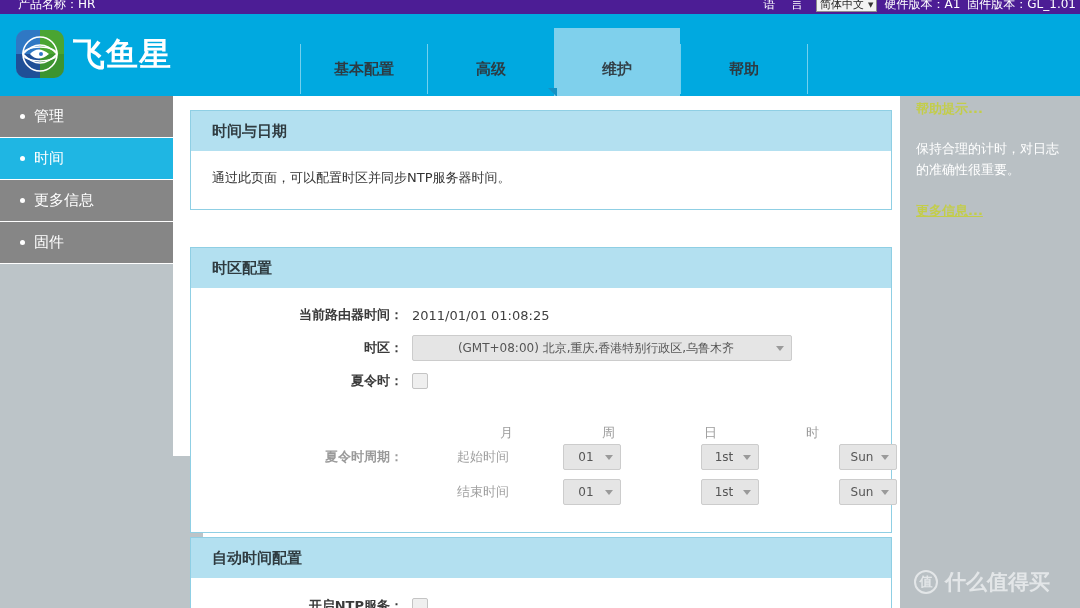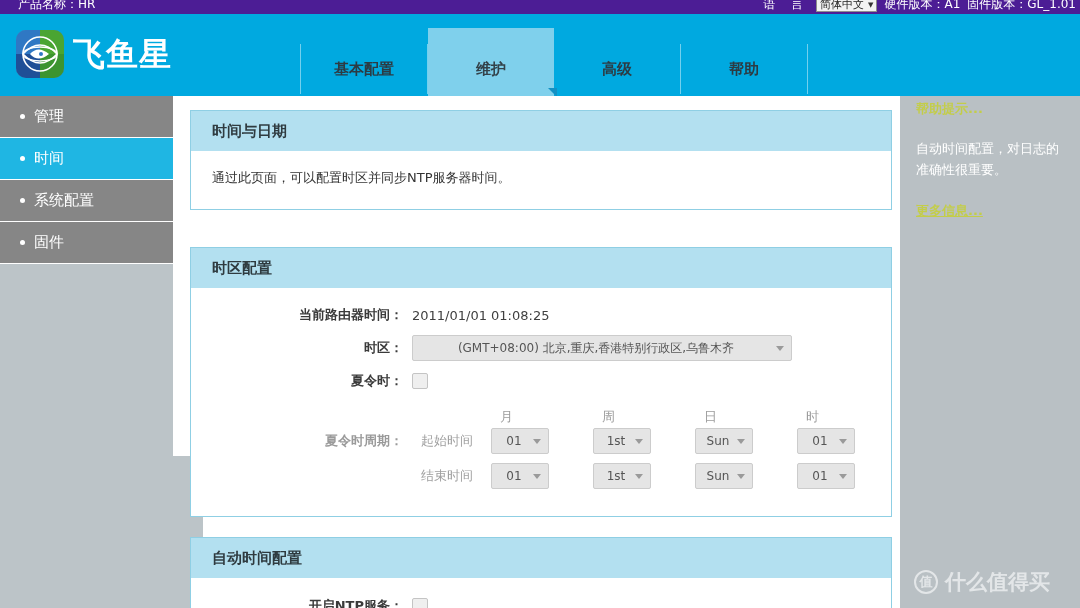--- a/index.html
+++ b/index.html
@@ -150,21 +150,21 @@
   .checkbox {
     width: 16px; height: 16px; border: 1px solid #c4c4c4;
     background: #efefef; border-radius: 2px; cursor: pointer;
   }
 
   .colhead-row { display: flex; align-items: center; margin-bottom: 2px; }
   .colhead-pad { width: 288px; flex: 0 0 auto; }
   .colhead {
     width: 102px; font-size: 13px; color: #9c9c9c; flex: 0 0 auto;
   }
-  .dst-row { display: flex; align-items: center; margin-bottom: 9px; }
+  .dst-row { display: flex; align-items: center; margin-bottom: 9px; gap: 36px; }
   .dst-label {
     width: 200px; text-align: right; padding-right: 9px;
     font-size: 13px; font-weight: bold; color: #9a9a9a; flex: 0 0 auto;
   }
   .dst-sub {
     width: 79px; text-align: center; padding-right: 9px;
     font-size: 13px; color: #a0a0a0; flex: 0 0 auto;
   }
   .dst-cell { width: 102px; flex: 0 0 auto; }
 
@@ -229,22 +229,22 @@
           <circle cx="25" cy="24" r="2" fill="#2f78c4"></circle>
         </svg>
       </div>
       <div class="logo-text">飞鱼星</div>
     </div>
 
     <div class="nav">
       <div class="nav-sep"></div>
       <div class="nav-item">基本配置</div>
       <div class="nav-sep"></div>
+      <div class="nav-item">高级</div>
       <div class="nav-item active">维护</div>
-      <div class="nav-item">高级</div>
       <div class="nav-sep"></div>
       <div class="nav-item">帮助</div>
       <div class="nav-sep"></div>
       <div class="nav-tail"></div>
     </div>
   </div>
   <div class="navnotch"></div>
   <div class="navshadow"></div>
 
   <div class="body">
@@ -253,21 +253,21 @@
       <div class="side-item">
         <span class="dot"></span>
         <span>管理</span>
       </div>
       <div class="side-item active">
         <span class="dot"></span>
         <span>时间</span>
       </div>
       <div class="side-item">
         <span class="dot"></span>
-        <span>系统配置</span>
+        <span>更多信息</span>
       </div>
       <div class="side-item">
         <span class="dot"></span>
         <span>固件</span>
       </div>
     </div>
 
     <div class="main">
 
       <div class="panel" id="panel-intro">
@@ -285,21 +285,21 @@
           </div>
 
           <div class="frow">
             <div class="flabel">时区：</div>
             <div class="select tz">
               <span>(GMT+08:00) 北京,重庆,香港特别行政区,乌鲁木齐</span>
               <span class="car"></span>
             </div>
           </div>
 
-          <div class="frow" style="margin-bottom:18px;">
+          <div class="frow" style="margin-bottom:34px;">
             <div class="flabel">夏令时：</div>
             <div class="checkbox"></div>
           </div>
 
           <div class="colhead-row">
             <div class="colhead-pad"></div>
             <div class="colhead">月</div>
             <div class="colhead">周</div>
             <div class="colhead">日</div>
             <div class="colhead">时</div>
@@ -373,21 +373,21 @@
             <div class="flabel">开启NTP服务：</div>
             <div class="checkbox"></div>
           </div>
         </div>
       </div>
 
     </div>
 
     <div class="help">
       <div class="help-title">帮助提示...</div>
-      <div class="help-text">自动时间配置，对日志的准确性很重要。</div>
+      <div class="help-text">保持合理的计时，对日志的准确性很重要。</div>
       <div class="help-more">更多信息...</div>
 
       <div class="watermark">
         <div class="wm-badge">值</div>
         <div class="wm-text">什么值得买</div>
       </div>
     </div>
 
   </div>
 </div>

